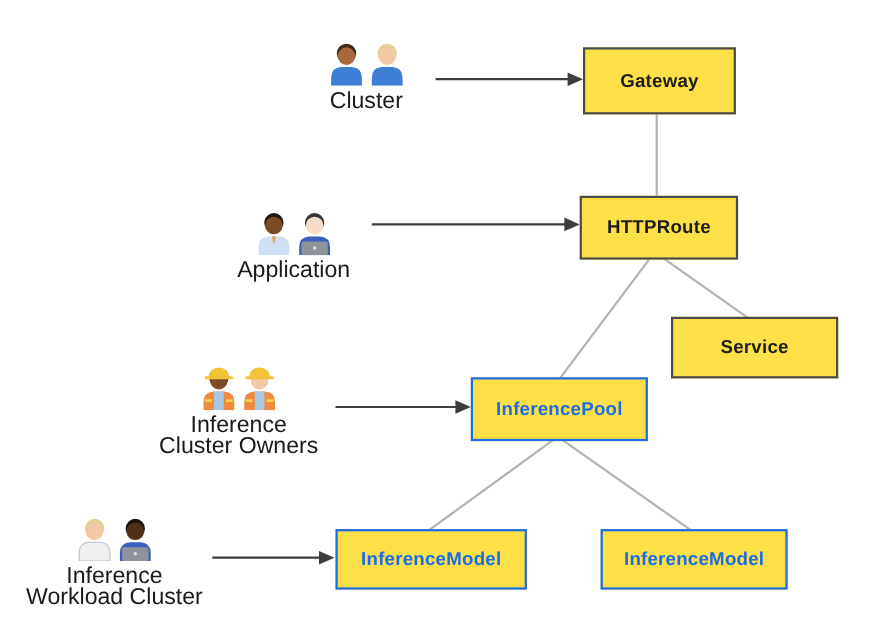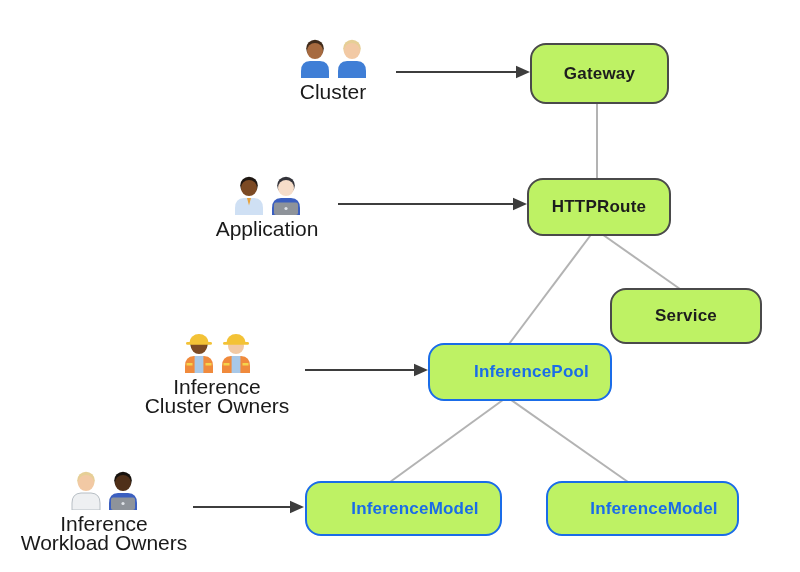--- a/index.html
+++ b/index.html
@@ -1,34 +1,34 @@
 <!DOCTYPE html>
 <html><head>
 <meta charset="utf-8">
 <style>
   html,body{margin:0;padding:0;background:#ffffff;}
   .stage{position:relative;width:800px;height:572px;background:#ffffff;overflow:hidden;
          font-family:"Liberation Sans",sans-serif;}
   .overlay{position:absolute;left:0;top:0;width:800px;height:572px;pointer-events:none;}
-  .node{position:absolute;background:#bef264;display:flex;align-items:center;justify-content:center;
-        font-weight:700;font-size:17px;border-radius:16px;letter-spacing:.2px;z-index:2;}
+  .node{position:absolute;background:#fde047;display:flex;align-items:center;justify-content:center;
+        font-weight:700;font-size:17px;border-radius:0;letter-spacing:.2px;z-index:2;}
   .node.gray{border:2.5px solid #4a4a4a;color:#1d1d1d;}
-  .node.blue{border:2px solid #1a6ce8;color:#1a6ce8;padding-left:23px;}
+  .node.blue{border:2px solid #1a6ce8;color:#1a6ce8;}
   #n-gateway{left:530px;top:43px;width:135px;height:57px;}
   #n-httproute{left:527px;top:178px;width:140px;height:54px;}
   #n-service{left:610px;top:288px;width:148px;height:52px;text-align:center;}
   #n-inferencepool{left:428px;top:343px;width:157px;height:54px;}
   #n-im1{left:305px;top:481px;width:170px;height:51px;}
   #n-im2{left:546px;top:481px;width:166px;height:51px;}
   .persona{position:absolute;width:200px;text-align:center;color:#1a1a1a;z-index:2;}
   .figures{display:flex;justify-content:center;align-items:flex-end;gap:3px;height:40px;}
   .plabel{font-size:21px;line-height:19px;margin-top:4px;}
   .plabel span{display:block;}
   #p-1{left:233px;top:38px;}
-  #p-2{left:167px;top:175px;}
+  #p-2{left:167px;top:192px;}
   #p-3{left:117px;top:333px;}
   #p-4{left:4px;top:470px;}
 </style>
 </head>
 <body>
 
 <div class="stage">
 
   <svg class="overlay" viewBox="0 0 800 572" xmlns="http://www.w3.org/2000/svg">
 
@@ -140,17 +140,17 @@
         <svg width="34" height="40" viewBox="0 0 34 40">
           <circle cx="17" cy="10.5" r="8.8" fill="#17120e"></circle>
           <circle cx="17" cy="13" r="8" fill="#4f2f18"></circle>
           <path d="M3 40 V33 Q3 23.5 12 23 H22 Q31 23.5 31 33 V40 Z" fill="#3b5fc0"></path>
           <rect x="5" y="27.5" width="24" height="12.5" rx="2" fill="#8e939a"></rect>
           <circle cx="17" cy="33.5" r="1.6" fill="#dfe3e8"></circle>
         </svg>
       </div>
     <div class="plabel">
       <span>Inference</span>
-      <span>Workload Owners</span>
+      <span>Workload Cluster</span>
     </div>
   </div>
 
 </div>
 
 </body></html>

